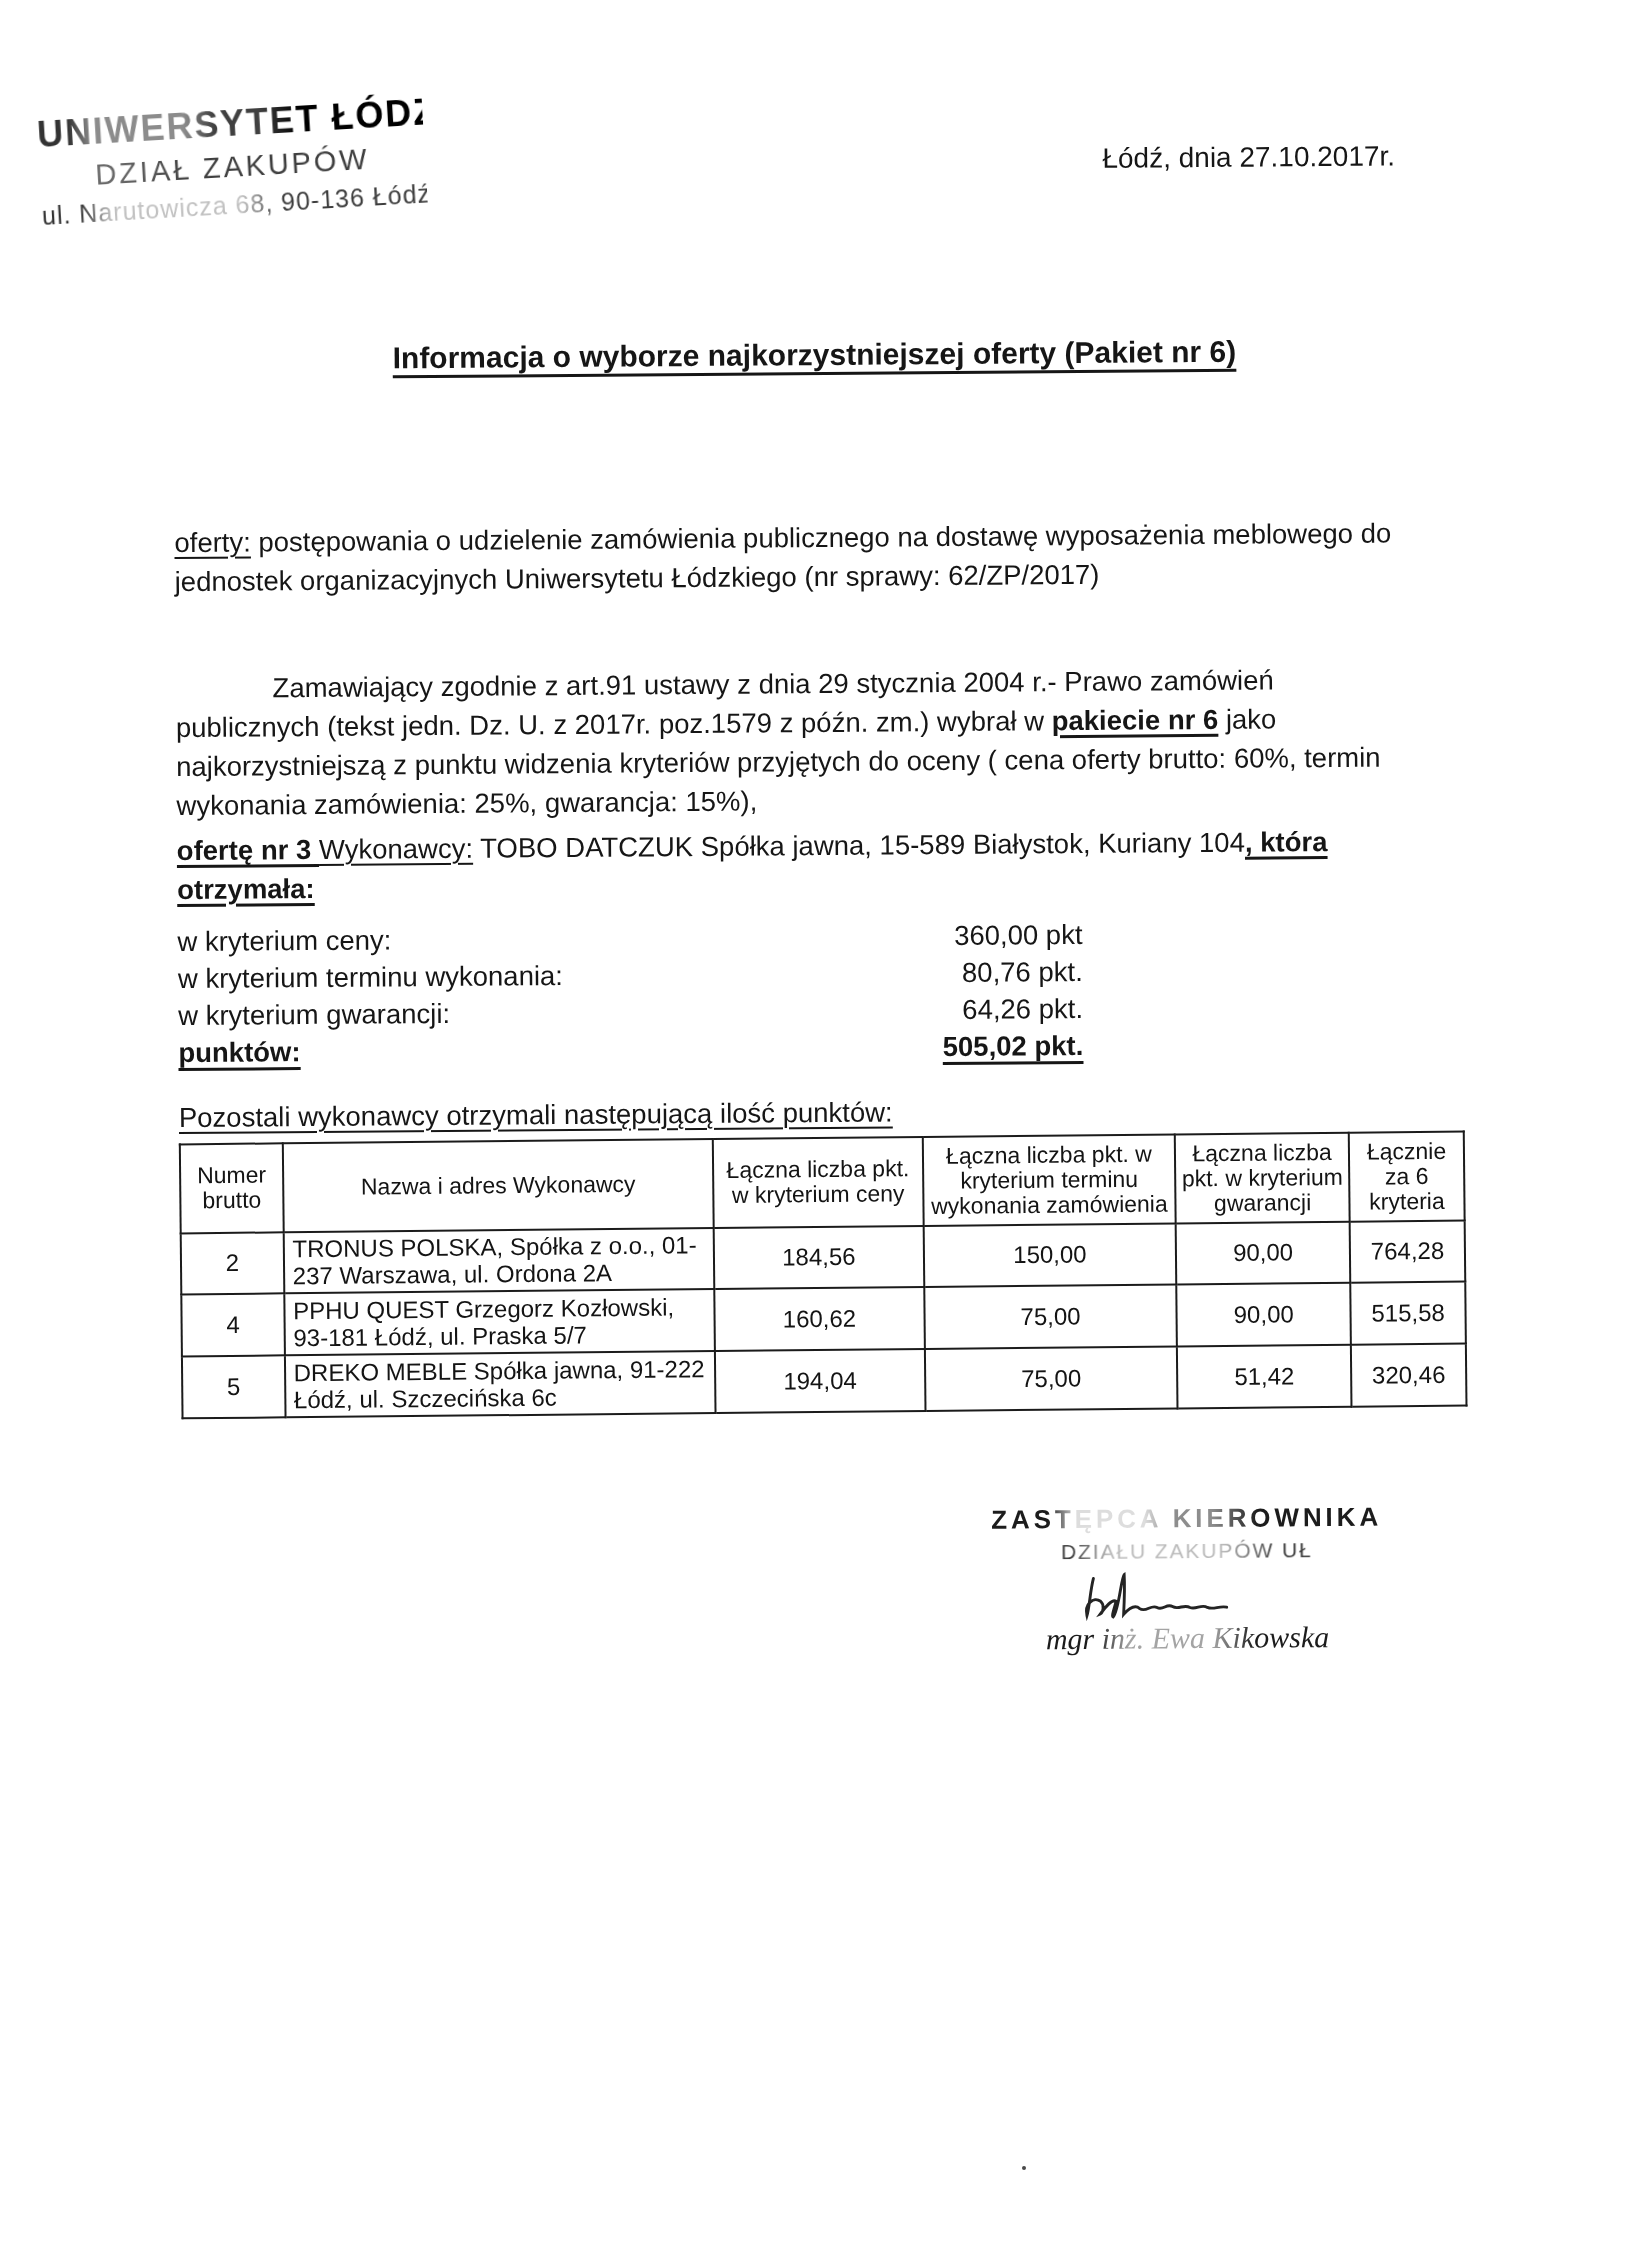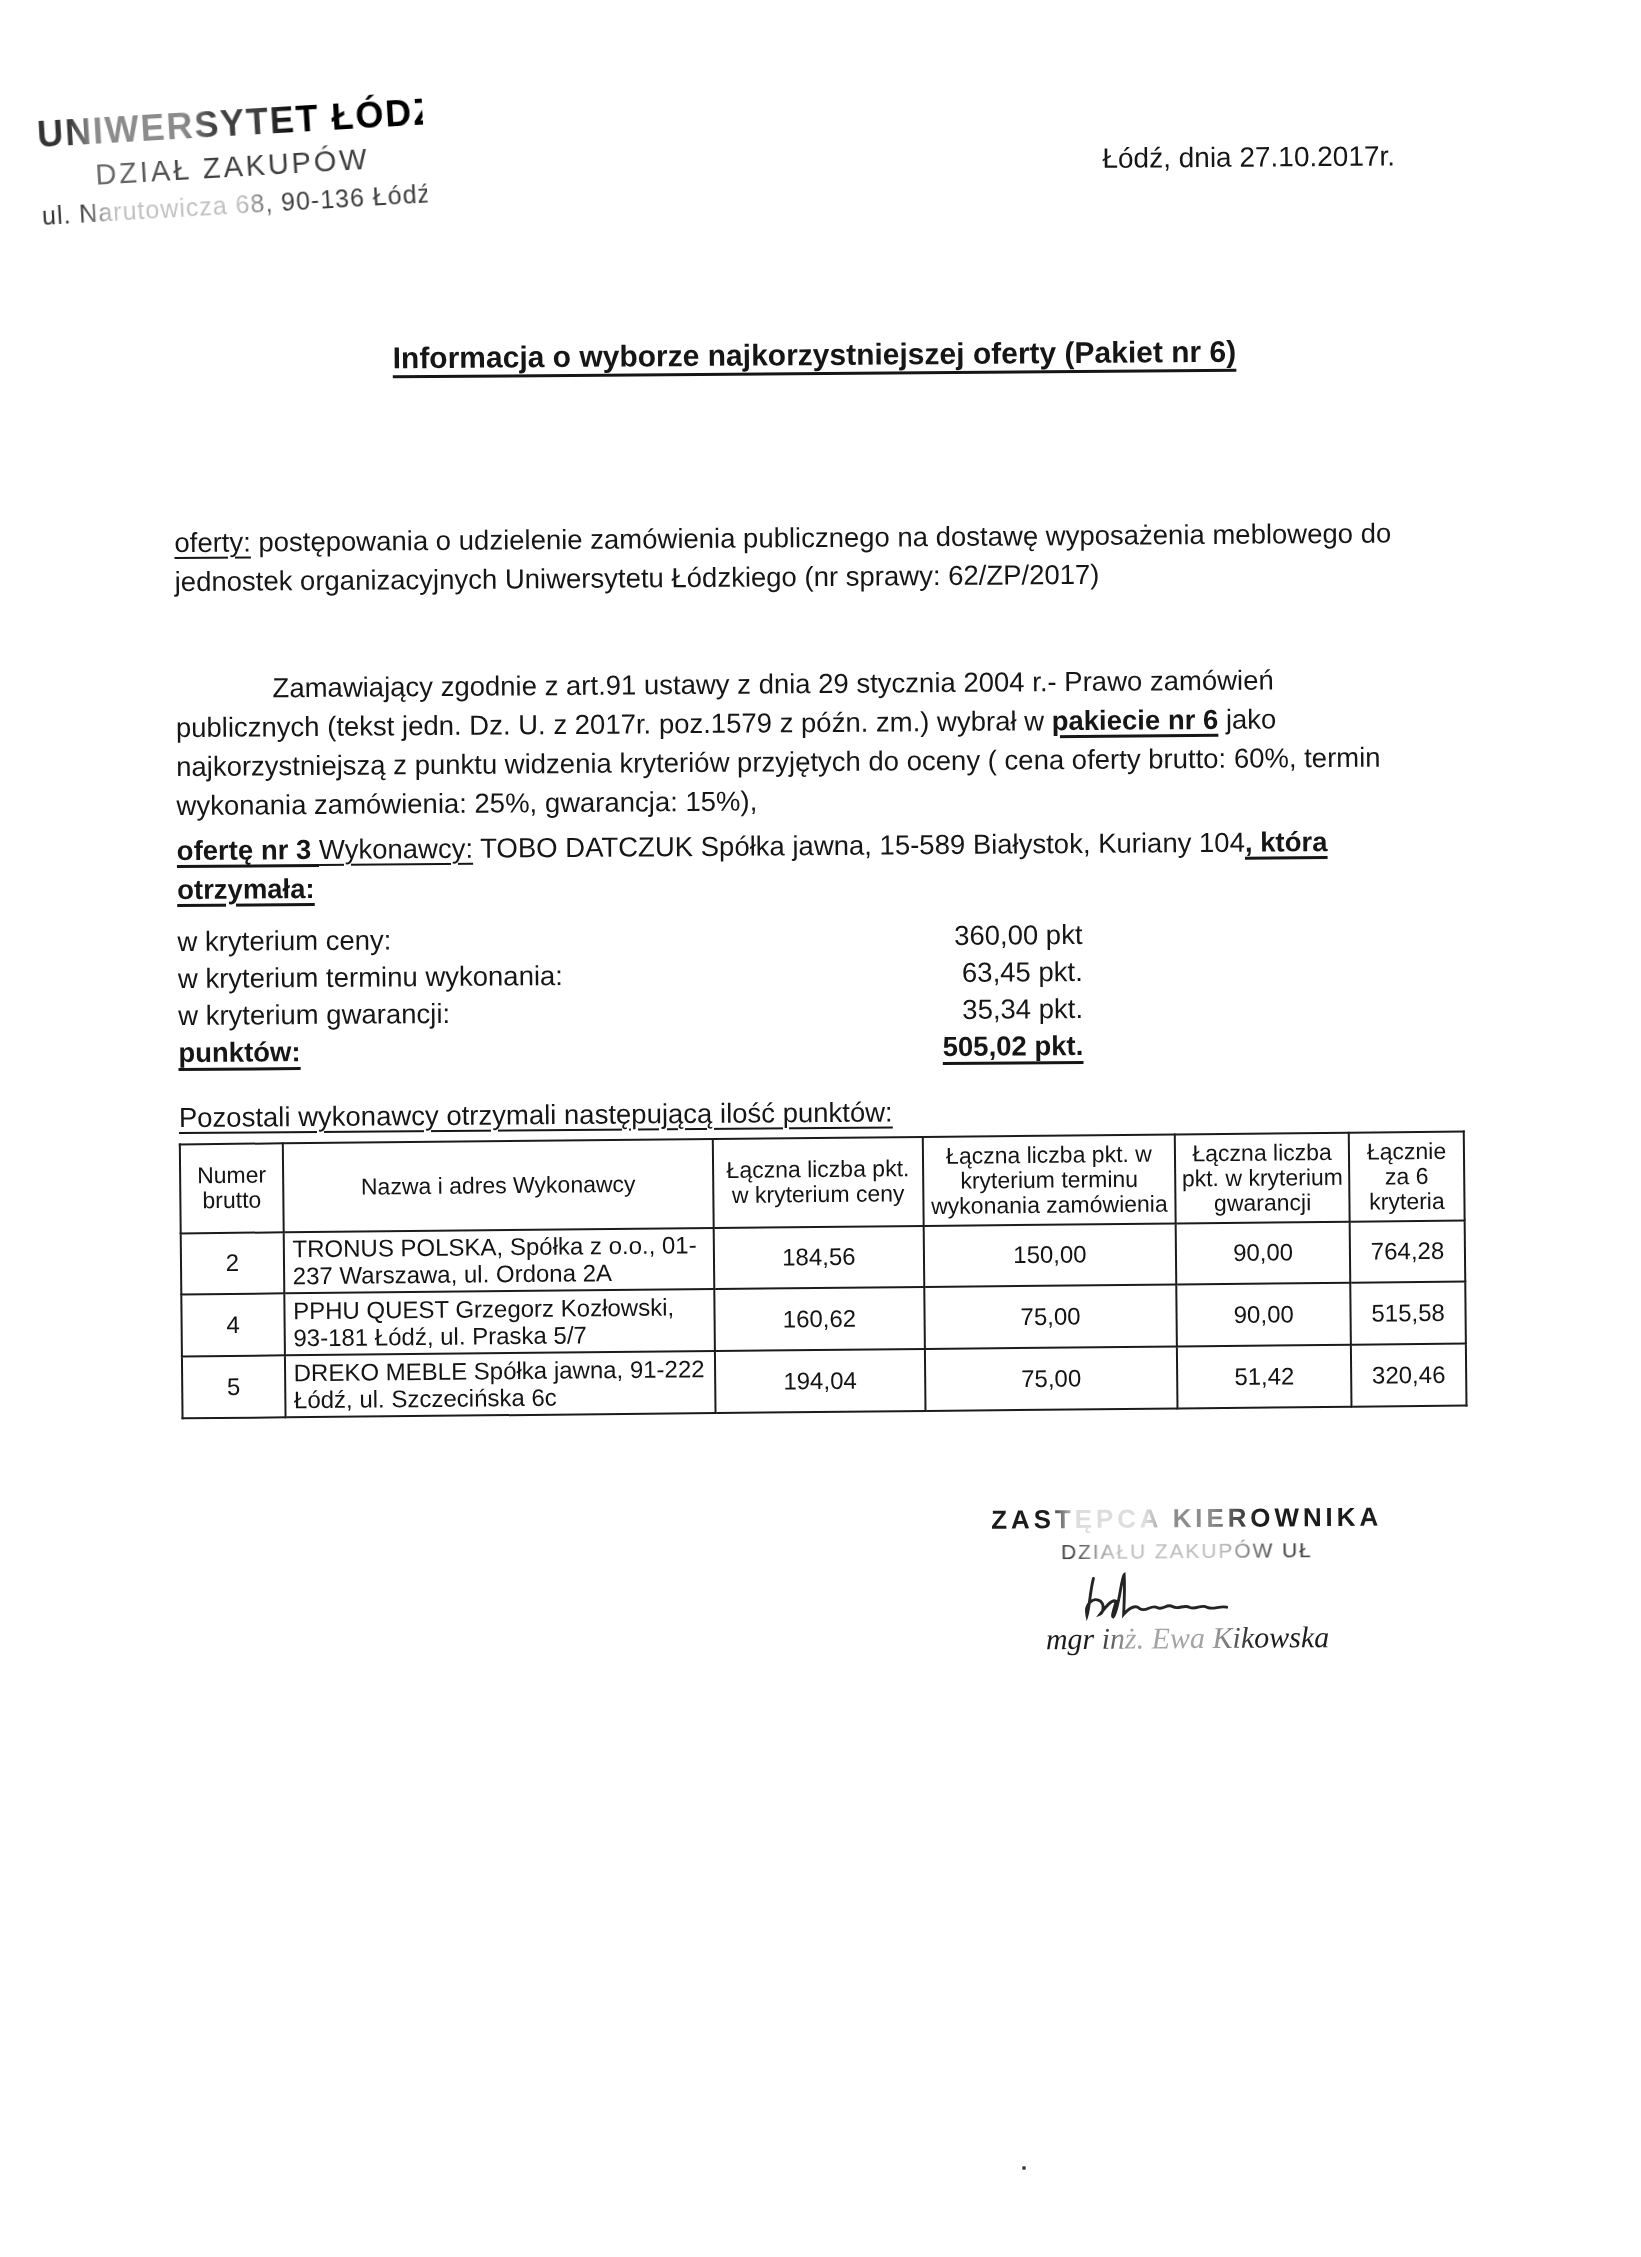--- a/index.html
+++ b/index.html
@@ -145,25 +145,25 @@
 
     <p class="para para3"><span class="bu">ofertę nr 3 </span><span class="u">Wykonawcy:</span><span> TOBO DATCZUK Spółka jawna, 15-589 Białystok, Kuriany 104</span><span class="bu">, która otrzymała:</span></p>
 
     <div class="criteria">
       <div class="crit-row">
         <span class="crit-label">w kryterium ceny:</span>
         <span class="crit-value">360,00 pkt</span>
       </div>
       <div class="crit-row">
         <span class="crit-label">w kryterium terminu wykonania:</span>
-        <span class="crit-value">63,45 pkt.</span>
+        <span class="crit-value">80,76 pkt.</span>
       </div>
       <div class="crit-row">
         <span class="crit-label">w kryterium gwarancji:</span>
-        <span class="crit-value">35,34 pkt.</span>
+        <span class="crit-value">64,26 pkt.</span>
       </div>
       <div class="crit-row crit-total">
         <span class="crit-label">punktów:</span>
         <span class="crit-value">505,02 pkt.</span>
       </div>
     </div>
 
     <p class="table-intro">Pozostali wykonawcy otrzymali następującą ilość punktów:</p>
 
     <table class="results">

